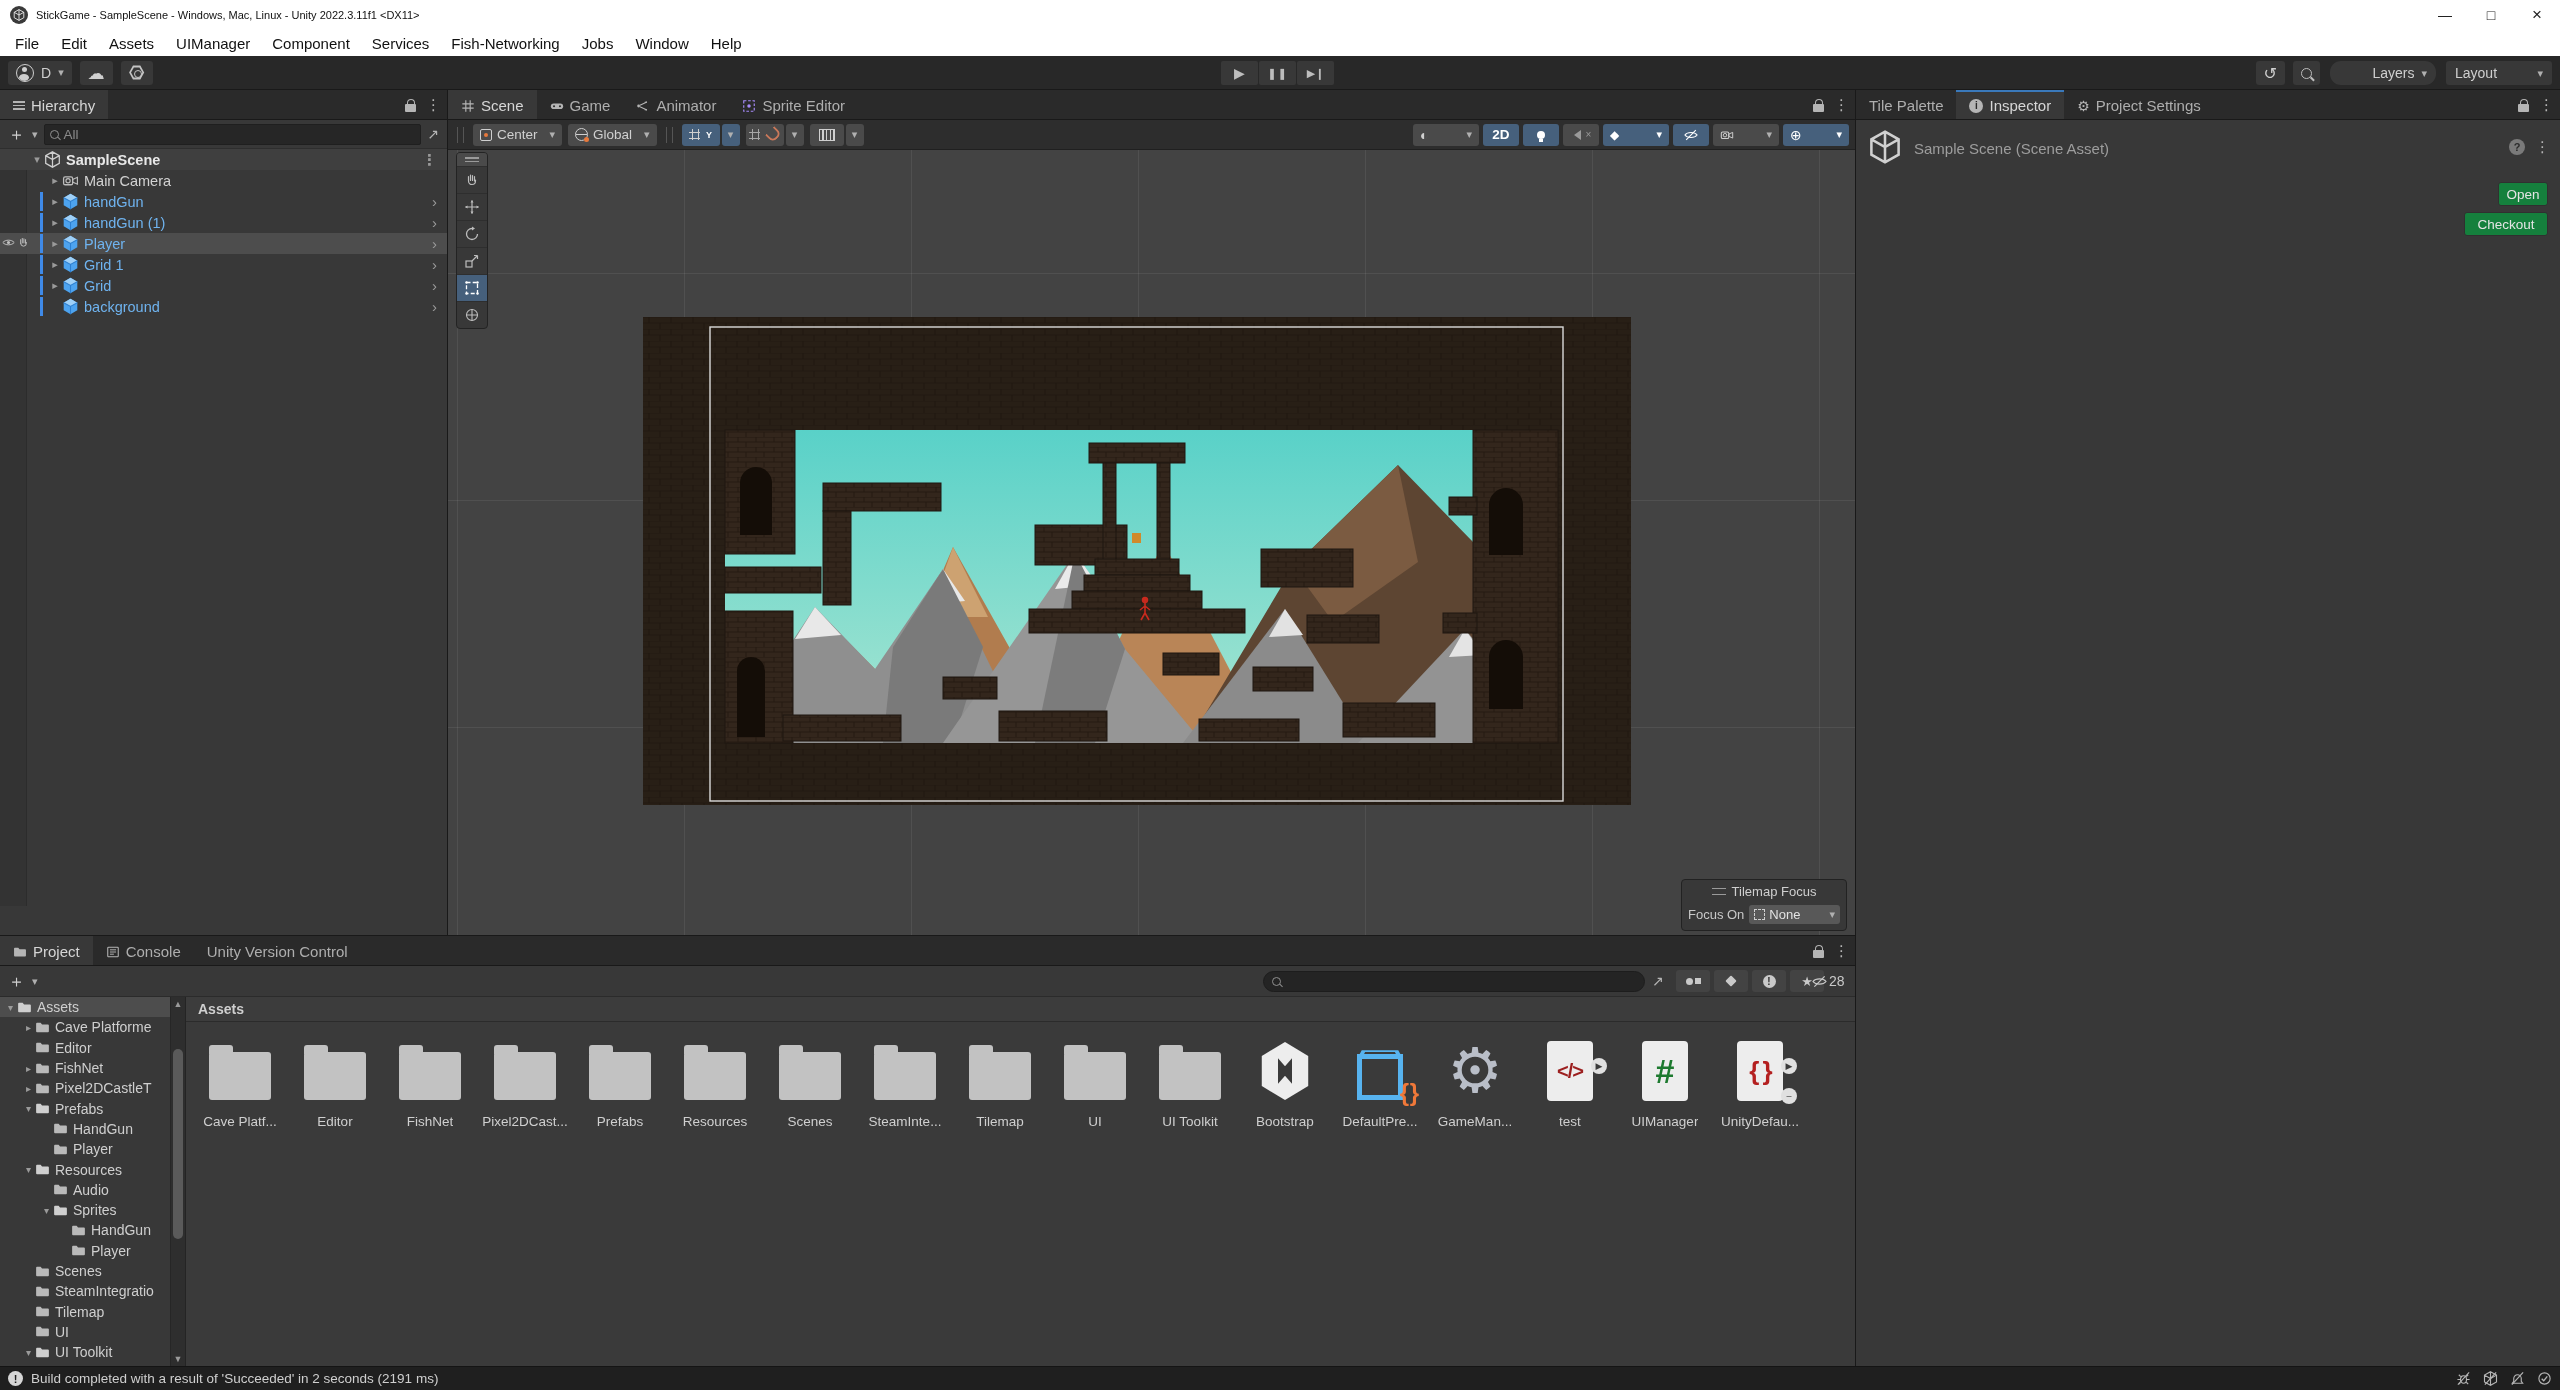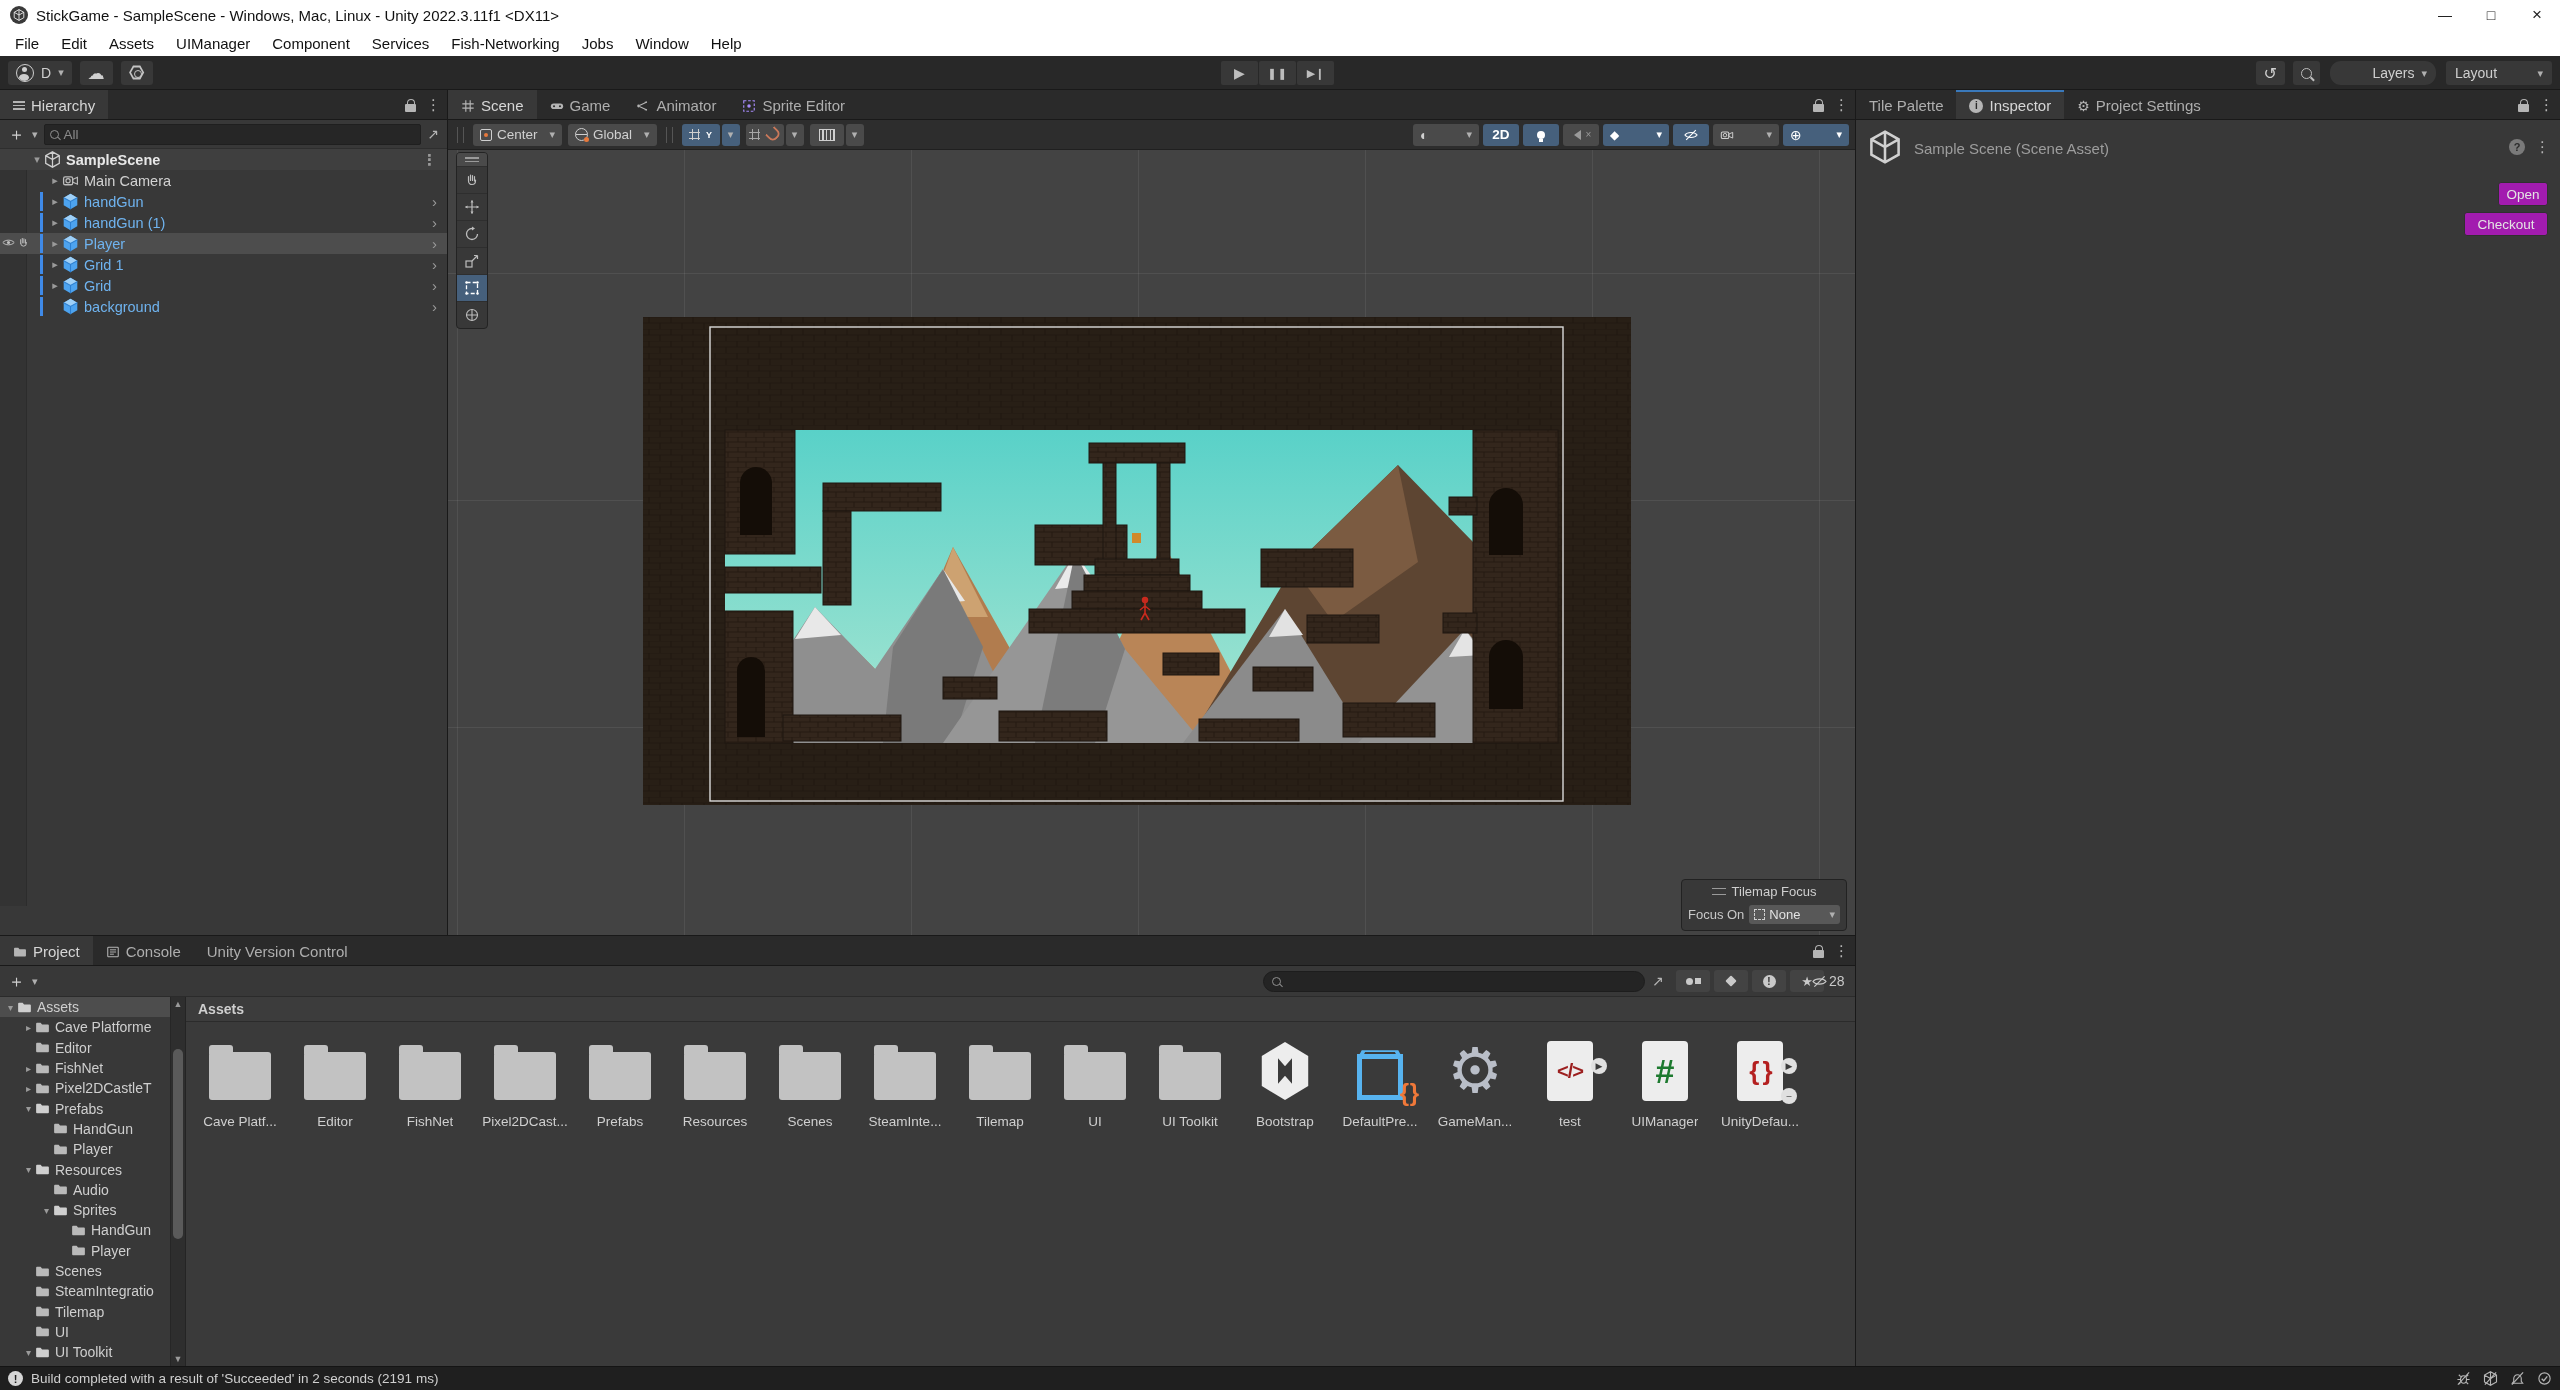--- a/index.html
+++ b/index.html
@@ -5,21 +5,21 @@
   html,body{margin:0;padding:0;background:#101010;}
   .stage{position:relative;width:2560px;height:1390px;overflow:hidden;background:#282828;
          font-family:"Liberation Sans","DejaVu Sans",sans-serif;color:#c8c8c8;font-size:14px;
          -webkit-font-smoothing:antialiased;}
   .abs{position:absolute;}
   svg{display:block;}
 
   
   .titlebar{left:0;top:0;width:2560px;height:30px;background:#ffffff;color:#111;display:flex;align-items:center;}
   .app-icon{width:18px;height:18px;border-radius:50%;background:#3a3a3a;margin:0 8px 0 10px;display:flex;align-items:center;justify-content:center;color:#eee;}
-  .title-text{font-size:15px;color:#111;}
+  .title-text{font-size:11px;color:#111;}
   .win-controls{margin-left:auto;display:flex;height:30px;}
   .win-btn{width:46px;height:30px;display:flex;align-items:center;justify-content:center;color:#222;font-size:14px;}
   .menubar{left:0;top:30px;width:2560px;height:26px;background:#ffffff;color:#111;display:flex;align-items:center;padding-left:4px;box-sizing:border-box;}
   .menu-item{padding:0 11px;font-size:15px;color:#111;text-align:right;}
 
   
   .toolbar{left:0;top:56px;width:2560px;height:34px;background:#282828;border-bottom:1px solid #191919;display:flex;align-items:center;box-sizing:border-box;}
   .tb-btn{height:24px;background:#383838;border-radius:3px;display:flex;align-items:center;justify-content:center;padding:0 8px;margin-left:8px;color:#cfcfcf;}
   .tb-group{display:flex;position:absolute;left:1221px;top:5px;}
   .tb-play{width:37px;height:24px;background:#383838;display:flex;align-items:center;justify-content:center;margin-right:1px;color:#bdbdbd;border-radius:2px;}
@@ -102,21 +102,21 @@
   .ovl-row{height:24px;display:flex;align-items:center;padding:0 6px 4px 6px;gap:5px;}
   .ovl-dd{flex:1;height:19px;background:#585858;border-radius:3px;display:flex;align-items:center;padding:0 5px;gap:4px;color:#e2e2e2;}
   .dashsq{width:9px;height:9px;border:1.2px dashed #cfcfcf;}
 
   
   .inspector{left:1855px;top:90px;width:705px;height:1276px;background:#383838;border-left:1px solid #191919;box-sizing:border-box;}
   .insp-body{position:relative;height:1246px;}
   .insp-head{display:flex;align-items:flex-start;padding:10px 10px 0 12px;}
   .insp-title{color:#9d9d9d;font-size:15px;margin:10px 0 0 12px;}
   .helpq{width:16px;height:16px;border-radius:50%;background:#7a7a7a;color:#2b2b2b;font-size:11px;font-weight:bold;display:flex;align-items:center;justify-content:center;}
-  .ubtn{position:absolute;height:22px;background:#a21caf;border:1px solid #303030;border-radius:3px;color:#e4e4e4;font-size:13.5px;display:flex;align-items:center;justify-content:center;}
+  .ubtn{position:absolute;height:22px;background:#15803d;border:1px solid #303030;border-radius:3px;color:#e4e4e4;font-size:13.5px;display:flex;align-items:center;justify-content:center;}
   .assetlabels{position:absolute;left:0;bottom:0;width:100%;height:26px;background:#3b3b3b;border-top:1px solid #2c2c2c;display:flex;align-items:center;padding-left:13px;box-sizing:border-box;font-weight:bold;color:#bdbdbd;font-size:14px;}
 
   
   .project{left:0;top:935px;width:1855px;height:431px;background:#383838;border-top:1px solid #191919;box-sizing:border-box;}
   .proj-toolbar{height:31px;background:#383838;border-bottom:1px solid #2b2b2b;display:flex;align-items:center;padding:0 8px;box-sizing:border-box;}
   .pill{position:absolute;left:1263px;width:382px;height:21px;background:#242424;border:1px solid #1d1d1d;border-radius:11px;display:flex;align-items:center;padding:0 8px;gap:6px;box-sizing:border-box;}
   .mini-btn{width:34px;height:22px;background:#434343;border-radius:3px;display:flex;align-items:center;justify-content:center;color:#c9c9c9;}
   .proj-body{display:flex;height:369px;}
   .ptree{width:170px;position:relative;overflow:hidden;background:#383838;}
   .trow{height:20.3px;display:flex;align-items:center;font-size:14px;color:#cfcfcf;white-space:nowrap;overflow:hidden;}

